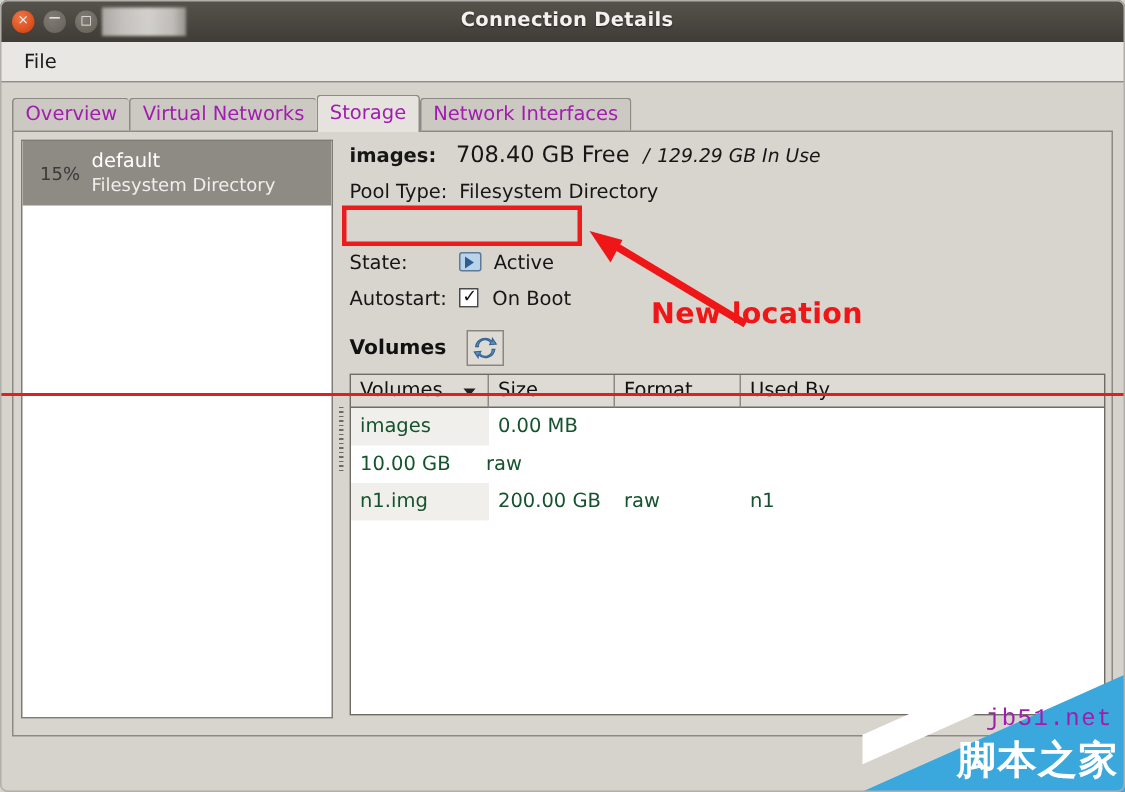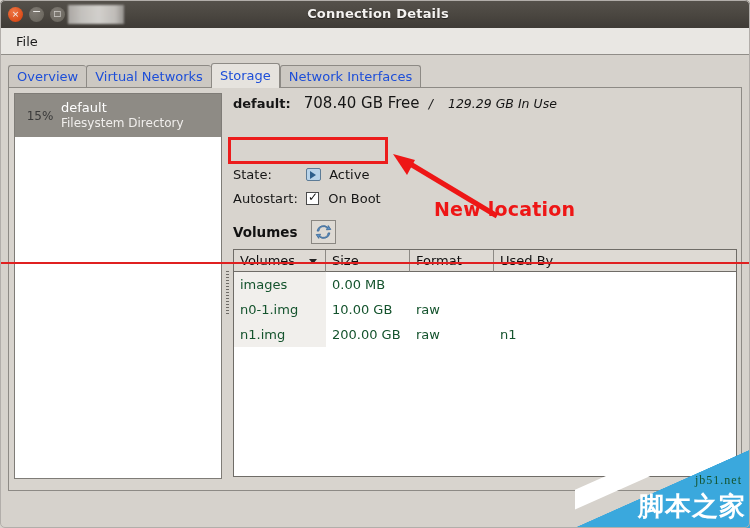--- a/index.html
+++ b/index.html
@@ -64,21 +64,21 @@
   }
 
   
   #tabstrip {
     position: absolute; left: 8px; top: 7px; height: 25px;
     display: flex; align-items: flex-end;
   }
   .tab {
     height: 23px; line-height: 22px;
     padding: 0 8px;
-    font-size: 13px; color: #1d4ed8;
+    font-size: 13px; color: #a21caf;
     background: #ccc8c2;
     border: 1px solid #8d8a85;
     border-bottom: none;
     border-right: none;
     border-top-left-radius: 3px; border-top-right-radius: 3px;
     white-space: nowrap;
   }
   .tab:last-child { border-right: 1px solid #8d8a85; }
   .tab.active {
     background: #e6e3de;
@@ -258,22 +258,22 @@
     background: linear-gradient(to bottom right, transparent 0%, transparent 49.6%, #3aa8dd 50%, #3aa8dd 100%);
   }
   #wm-band {
     position: absolute; left: -10px; bottom: 14px; width: 190px; height: 18px;
     background: #ffffff;
     transform: rotate(-24deg);
     transform-origin: left bottom;
   }
   #wm-en {
     position: absolute; right: 8px; bottom: 40px;
-    color: #14532d; font-size: 12px;
-    font-family: Liberation Serif, serif;
+    color: #a21caf; font-size: 16px;
+    font-family: Liberation Mono, monospace;
     letter-spacing: 1px;
   }
   #wm-cn {
     position: absolute; right: 4px; bottom: 4px;
     color: #ffffff; font-size: 26px; font-weight: bold;
     letter-spacing: 1px;
   }
 
   
   #outer-edge {
@@ -324,26 +324,30 @@
       </div>
     </div>
 
     <div id="splitter">
       <div id="grip"></div>
     </div>
 
     <div id="details">
 
       <div class="drow" id="row-default">
-        <span class="dlabel b">default:</span>
+        <span class="dlabel b">images:</span>
         <span class="dval big" style="margin-left:8px">708.40 GB Free</span>
         <span class="dval ital" style="margin-left:4px">/</span>
-        <span class="dval ital" style="margin-left:10px">129.29 GB In Use</span>
-      </div>
-
+        <span class="dval ital" style="margin-left:0">129.29 GB In Use</span>
+      </div>
+
+      <div class="drow" id="row-pooltype">
+        <span class="dlabel lblcol">Pool Type:</span>
+        <span class="dval">Filesystem Directory</span>
+      </div>
 
       <div id="loc-redbox"></div>
 
       <div class="drow" id="row-state">
         <span class="dlabel lblcol">State:</span>
         <span class="mon-icon"></span>
         <span class="dval">Active</span>
       </div>
 
       <div class="drow" id="row-autostart">
@@ -372,21 +376,20 @@
           <div class="th c2">Format</div>
           <div class="th c3">Used By</div>
         </div>
 
         <div class="tr">
           <div class="td c0">images</div>
           <div class="td c1">0.00 MB</div>
           <div class="td c3"></div>
         </div>
         <div class="tr">
-          <div class="td c0">n0-1.img</div>
           <div class="td c1">10.00 GB</div>
           <div class="td c2">raw</div>
           <div class="td c3"></div>
         </div>
         <div class="tr">
           <div class="td c0">n1.img</div>
           <div class="td c1">200.00 GB</div>
           <div class="td c2">raw</div>
           <div class="td c3">n1</div>
         </div>

